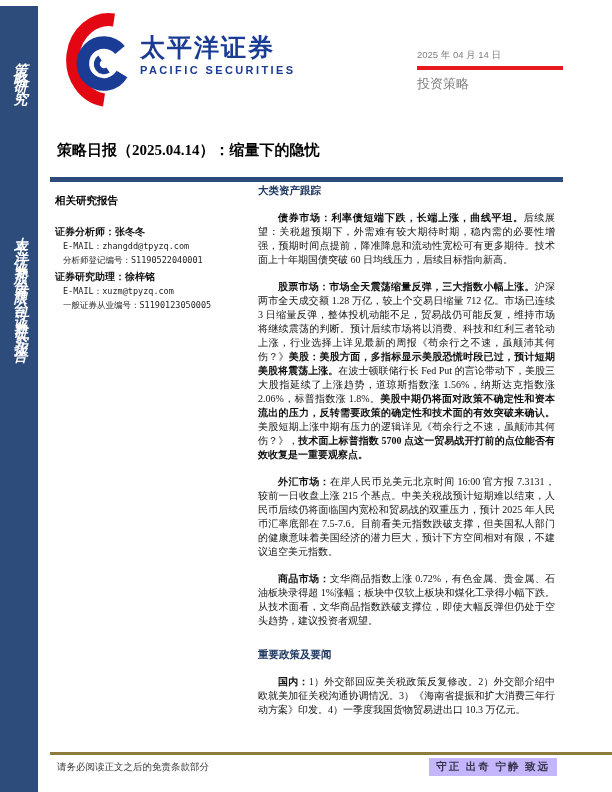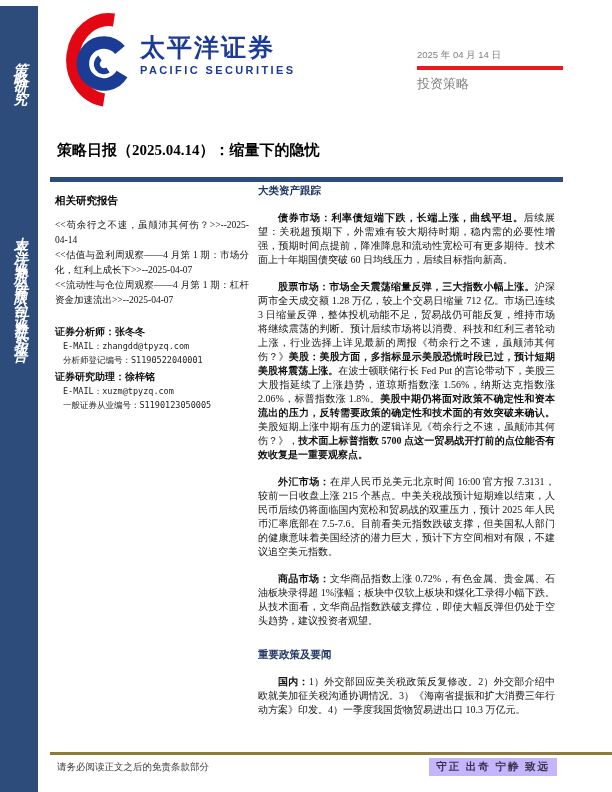--- a/index.html
+++ b/index.html
@@ -82,25 +82,20 @@
     <div class="date-text">2025 年 04 月 14 日</div>
     <div class="red-line"></div>
     <div class="category-text">投资策略</div>
   </div>
 
   <div class="report-title">策略日报（2025.04.14）：缩量下的隐忧</div>
   <div class="blue-rule"></div>
 
   <div class="left-col">
     <div class="related-heading">相关研究报告</div>
-    <div>
-        <div class="report-item">&lt;&lt;苟余行之不速，虽颠沛其何伤？&gt;&gt;--2025-04-14</div>
-        <div class="report-item">&lt;&lt;估值与盈利周观察——4 月第 1 期：市场分化，红利上成长下&gt;&gt;--2025-04-07</div>
-        <div class="report-item">&lt;&lt;流动性与仓位周观察——4 月第 1 期：杠杆资金加速流出&gt;&gt;--2025-04-07</div>
-      </div>
 
     <div class="analyst-block">
       <div class="analyst-line-bold">证券分析师：张冬冬</div>
       <div class="analyst-line">E-MAIL：zhangdd@tpyzq.com</div>
       <div class="analyst-line">分析师登记编号：S1190522040001</div>
       <div class="analyst-line-bold">证券研究助理：徐梓铭</div>
       <div class="analyst-line">E-MAIL：xuzm@tpyzq.com</div>
       <div class="analyst-line">一般证券从业编号：S1190123050005</div>
     </div>
   </div>

